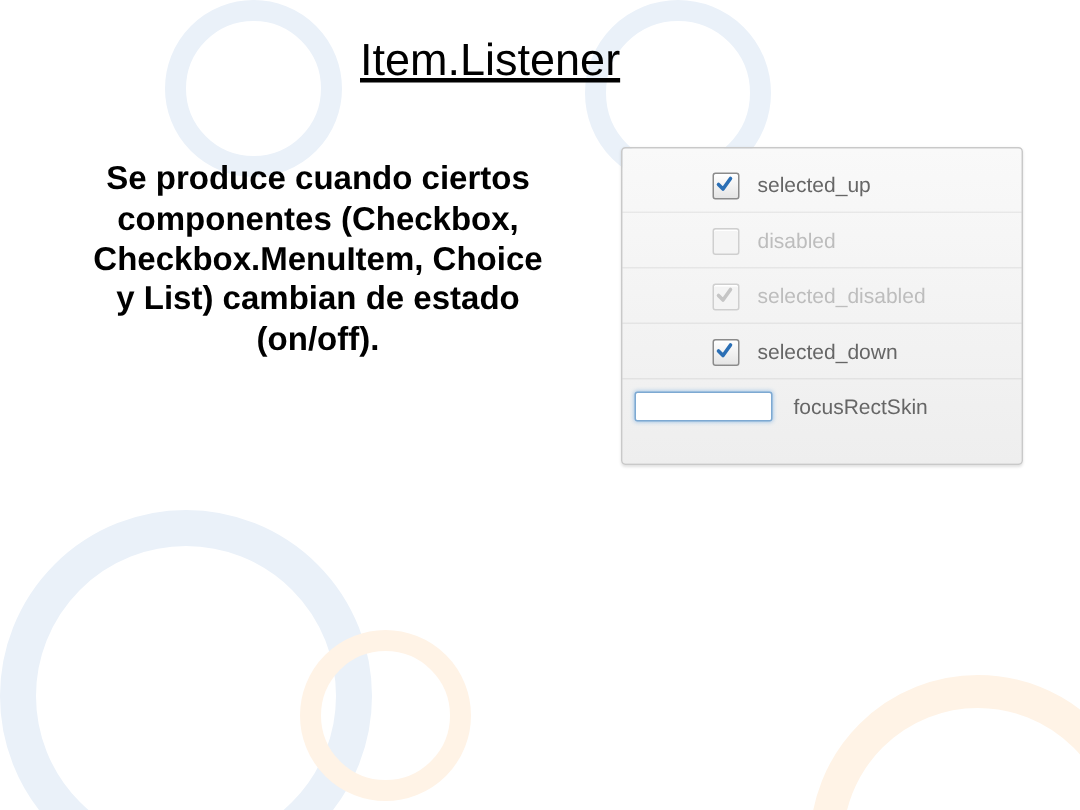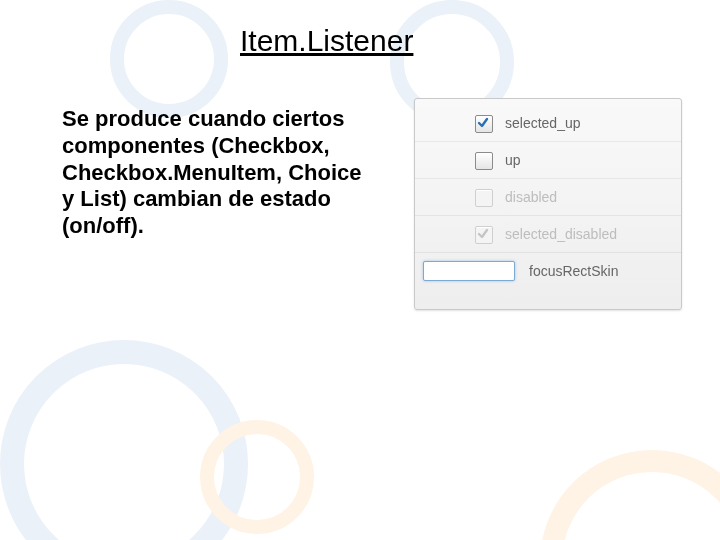--- a/index.html
+++ b/index.html
@@ -4,21 +4,21 @@
 <style>
 html,body{margin:0;padding:0;width:720px;height:540px;background:#fff;font-family:Arial,Helvetica,sans-serif;overflow:hidden}
 .slide{position:relative;width:720px;height:540px}
 .bg-circle{position:absolute;border-radius:50%}
 .c-blue-big{width:200px;height:200px;left:0;top:340px;border:24px solid #eaf1f9}
 .c-blue-sm1{width:90px;height:90px;left:110px;top:0;border:14px solid #eaf1f9}
 .c-blue-sm2{width:96px;height:96px;left:390px;top:0;border:14px solid #eaf1f9}
 .c-or-big{width:180px;height:180px;left:540px;top:450px;border:22px solid #fff3e6}
 .c-or-sm{width:86px;height:86px;left:200px;top:420px;border:14px solid #fff3e6}
 .title{position:absolute;left:240px;top:24px;font-size:30px;font-weight:400;text-decoration:underline;color:#000}
-.body-text{position:absolute;left:62px;top:106px;width:300px;font-size:22px;font-weight:700;color:#000;line-height:1.22}
+.body-text{position:absolute;left:62px;top:106px;width:300px;text-align:center;font-size:22px;font-weight:700;color:#000;line-height:1.22}
 .panel{position:absolute;left:414px;top:98px;width:266px;background:linear-gradient(#f9f9f9,#eeeeee);border:1px solid #c9c9c9;border-radius:3px;box-shadow:0 1px 2px rgba(0,0,0,.12);padding:6px 0 20px}
 .row{display:flex;align-items:center;height:36px;padding:0 10px 0 60px;border-bottom:1px solid rgba(0,0,0,.06)}
 .row:last-child{border-bottom:none}
 .cb{position:relative;width:16px;height:16px;margin-right:14px;flex:0 0 16px}
 .cb-box{width:16px;height:16px;border:1px solid #8b8b8b;border-radius:2px;background:linear-gradient(#fff,#e5e5e5);box-shadow:inset 0 1px 0 #fff}
 .cb-box.dis{border-color:#cfcfcf;background:#f4f4f4}
 .cb-check{position:absolute;left:2px;top:2px;width:12px;height:12px}
 .cb-check path{stroke:#2b6fb5;stroke-width:2.4;fill:none;stroke-linecap:round;stroke-linejoin:round}
 .cb-check.dis path{stroke:#c5c5c5}
 .lbl{font-size:14px;color:#666}
@@ -43,46 +43,49 @@
     <div class="row">
       <div class="cb">
         <div class="cb-box"></div>
         <svg class="cb-check" viewBox="0 0 12 12">
             <path d="M2 6 L5 9 L10 2"></path>
           </svg>
       </div>
       <span class="lbl">selected_up</span>
     </div>
 
-    <div class="row">
-      <div class="cb">
-        <div class="cb-box"></div>
-      </div>
-      <span class="lbl">up</span>
-    </div>
 
 
 
     <div class="row">
       <div class="cb">
         <div class="cb-box dis"></div>
       </div>
       <span class="lbl dis">disabled</span>
     </div>
 
     <div class="row">
       <div class="cb">
         <div class="cb-box dis"></div>
         <svg class="cb-check dis" viewBox="0 0 12 12">
             <path d="M2 6 L5 9 L10 2"></path>
           </svg>
       </div>
       <span class="lbl dis">selected_disabled</span>
     </div>
 
+    <div class="row">
+      <div class="cb">
+        <div class="cb-box"></div>
+        <svg class="cb-check" viewBox="0 0 12 12">
+            <path d="M2 6 L5 9 L10 2"></path>
+          </svg>
+      </div>
+      <span class="lbl">selected_down</span>
+    </div>
 
 
     <div class="row">
       <div class="focus-box"></div>
       <span class="lbl">focusRectSkin</span>
     </div>
 
   </div>
 </div>
 

